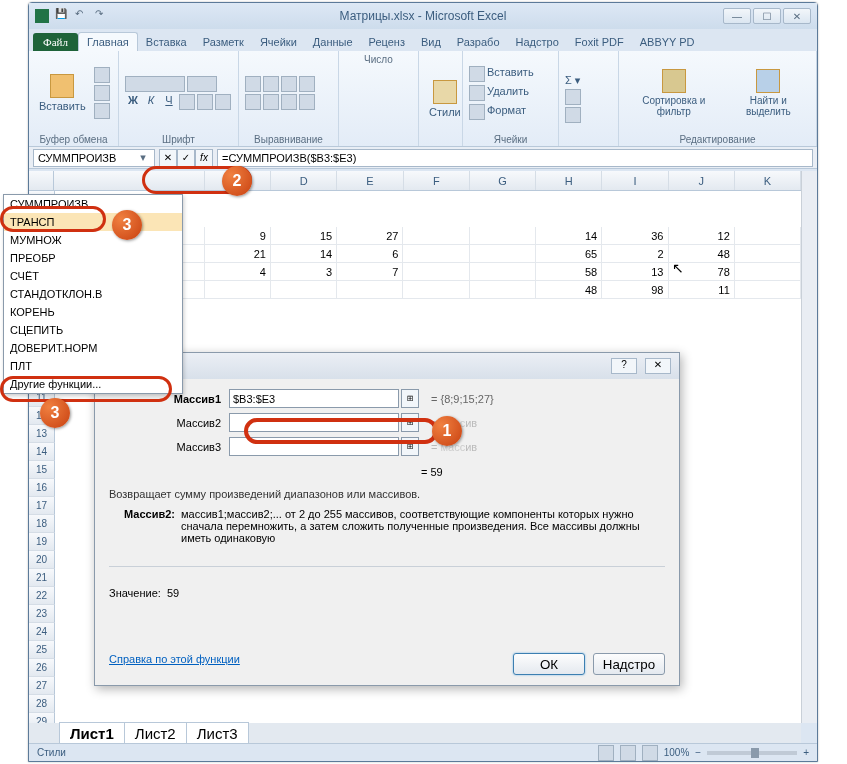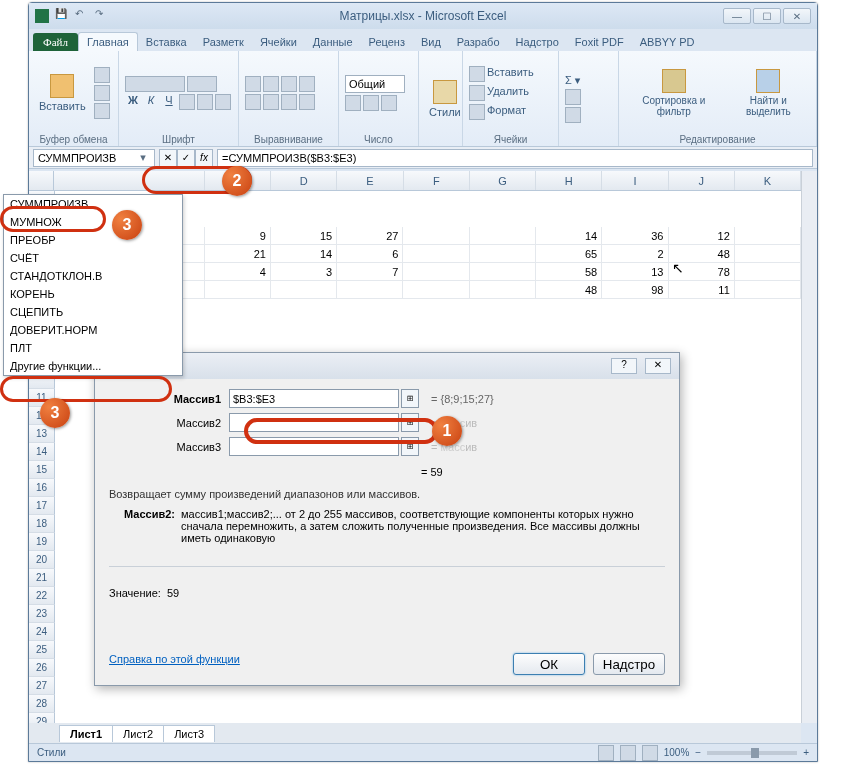--- a/index.html
+++ b/index.html
@@ -75,21 +75,21 @@
 .dlg-link { color: #0060c0; text-decoration: underline; cursor: pointer; }
 .dlg-btns { margin-left: auto; display: flex; gap: 8px; }
 .dlg-btn { width: 72px; height: 22px; border: 1px solid #8a9aab; background: linear-gradient(#fdfdfd,#e4e9ef); border-radius: 3px; cursor: pointer; }
 .dlg-btn.primary { border: 1px solid #3c7fb1; box-shadow: 0 0 2px #6ab0e5; }
 
 
 .callout { position: absolute; width: 30px; height: 30px; border-radius: 50%; background: radial-gradient(circle at 30% 30%, #f08040, #c84010); color: #fff; font-weight: bold; font-size: 16px; display: flex; align-items: center; justify-content: center; box-shadow: 1px 1px 3px rgba(0,0,0,.4); z-index: 100; }
 .ring { position: absolute; border: 3px solid #d03010; border-radius: 14px; z-index: 95; pointer-events: none; }
 
 
-.sheet-tabs { position: absolute; bottom: 18px; left: 0; right: 16px; height: 20px; background: #e3e9f0; display: flex; align-items: center; font-size: 11px; padding-left: 30px; }
+.sheet-tabs { position: absolute; bottom: 18px; left: 0; right: 16px; height: 20px; background: #e3e9f0; display: flex; align-items: center; font-size: 15px; padding-left: 30px; }
 .sheet-tab { padding: 2px 10px; background: #fff; border: 1px solid #b8c8d9; border-bottom: none; margin-right: -1px; }
 .sheet-tab.active { font-weight: bold; }
 .status { position: absolute; bottom: 0; left: 0; right: 0; height: 18px; background: #dce6f2; border-top: 1px solid #b8c8d9; display: flex; align-items: center; font-size: 10px; padding: 0 8px; color: #3b5d7f; }
 .status .right { margin-left: auto; display: flex; align-items: center; gap: 6px; }
 .zoom-slider { width: 90px; height: 4px; background: #c0cad6; position: relative; }
 .zoom-slider::after { content: ""; position: absolute; left: 44px; top: -3px; width: 8px; height: 10px; background: #8a9aab; }
 
 .vscroll { position: absolute; right: 0; top: 168px; bottom: 38px; width: 16px; background: #e9edf3; border-left: 1px solid #c9d0d8; }
 .cursor-arrow { position: absolute; font-size: 14px; color: #000; z-index: 60; pointer-events:none; }
 </style>
@@ -175,30 +175,20 @@
               <div class="small-ic"></div>
               <div class="small-ic"></div>
               <div class="small-ic"></div>
               <div class="small-ic"></div>
             </div>
       </div>
         </div>
       <div class="group-label">Выравнивание</div>
     </div>
     <div class="group" style="width:80px;">
-      <div class="group-body">
-          <div class="btn-col">
-        <div class="small-ic" style="width:60px;height:18px;background:#fff;line-height:16px;padding-left:3px;"><span>Общий</span></div>
-        <div class="btn-row">
-              <div class="small-ic"></div>
-              <div class="small-ic"></div>
-              <div class="small-ic"></div>
-            </div>
-      </div>
-        </div>
       <div class="group-label">Число</div>
     </div>
     <div class="group" style="width:44px;">
       <div class="group-body">
           <div class="big-btn">
             <div class="ic" style="background:#e8d8a8;"></div>
             <span class="rib-txt">Стили</span>
           </div>
         </div>
       <div class="group-label"></div>
@@ -438,20 +428,21 @@
       <span>−</span>
       <div class="zoom-slider"></div>
       <span>+</span>
     </div>
   </div>
 
 </div>
 
 <div class="fn-dropdown">
   <div class="fn-item">СУММПРОИЗВ</div>
+  <div class="fn-item hl">ТРАНСП</div>
   <div class="fn-item">МУМНОЖ</div>
   <div class="fn-item">ПРЕОБР</div>
   <div class="fn-item">СЧЁТ</div>
   <div class="fn-item">СТАНДОТКЛОН.В</div>
   <div class="fn-item">КОРЕНЬ</div>
   <div class="fn-item">СЦЕПИТЬ</div>
   <div class="fn-item">ДОВЕРИТ.НОРМ</div>
   <div class="fn-item">ПЛТ</div>
   <div class="fn-item">Другие функции...</div>
 </div>

